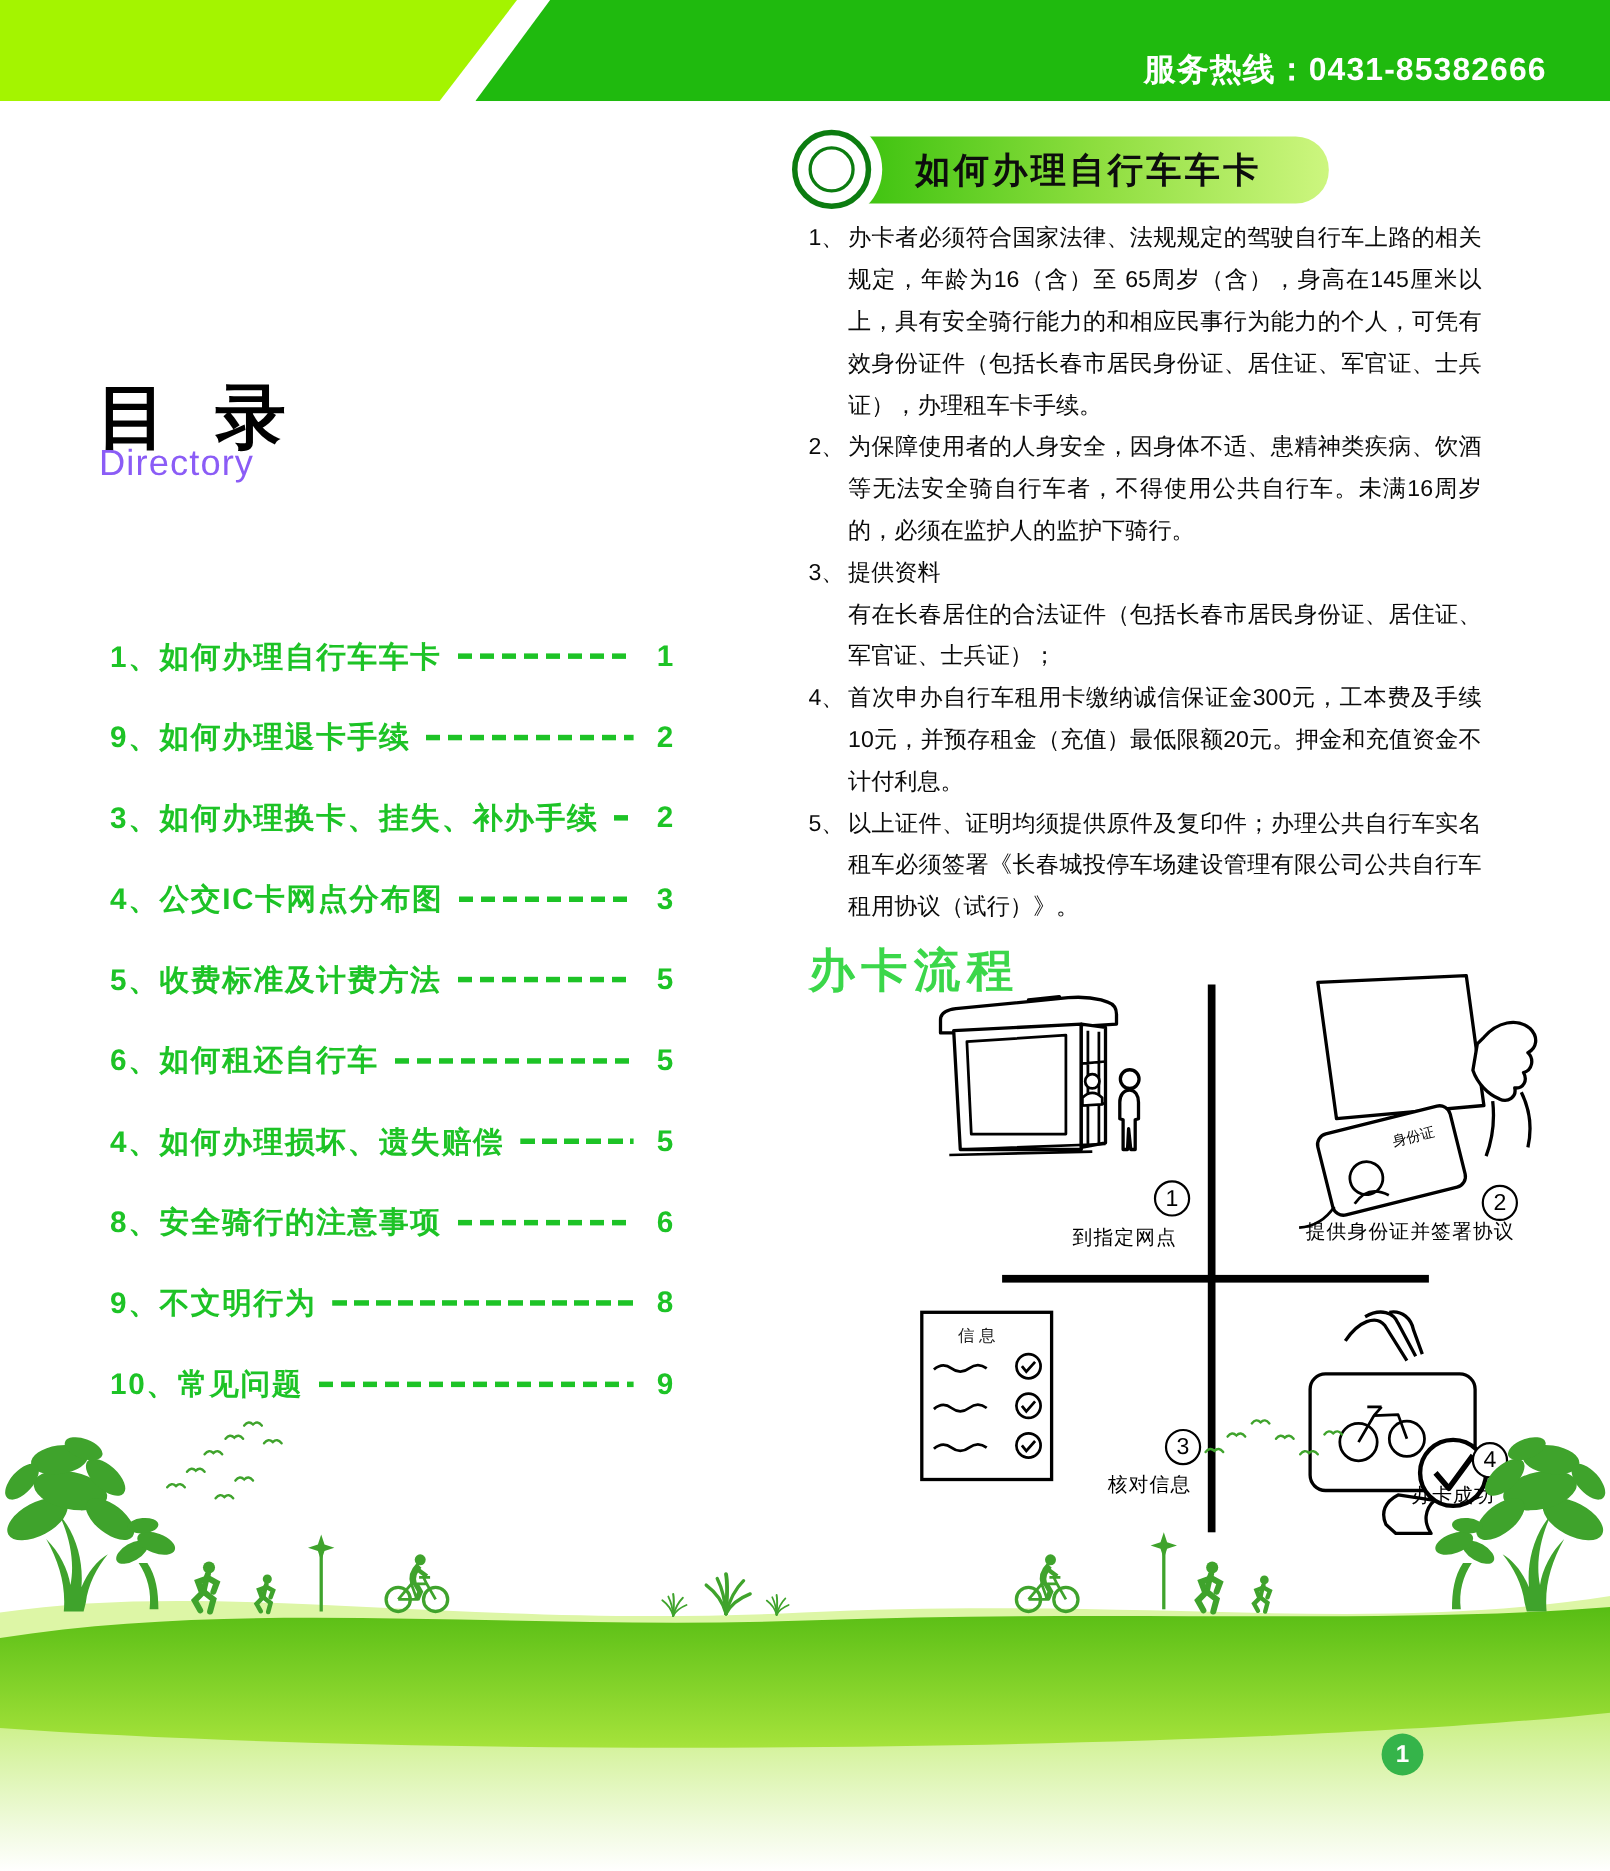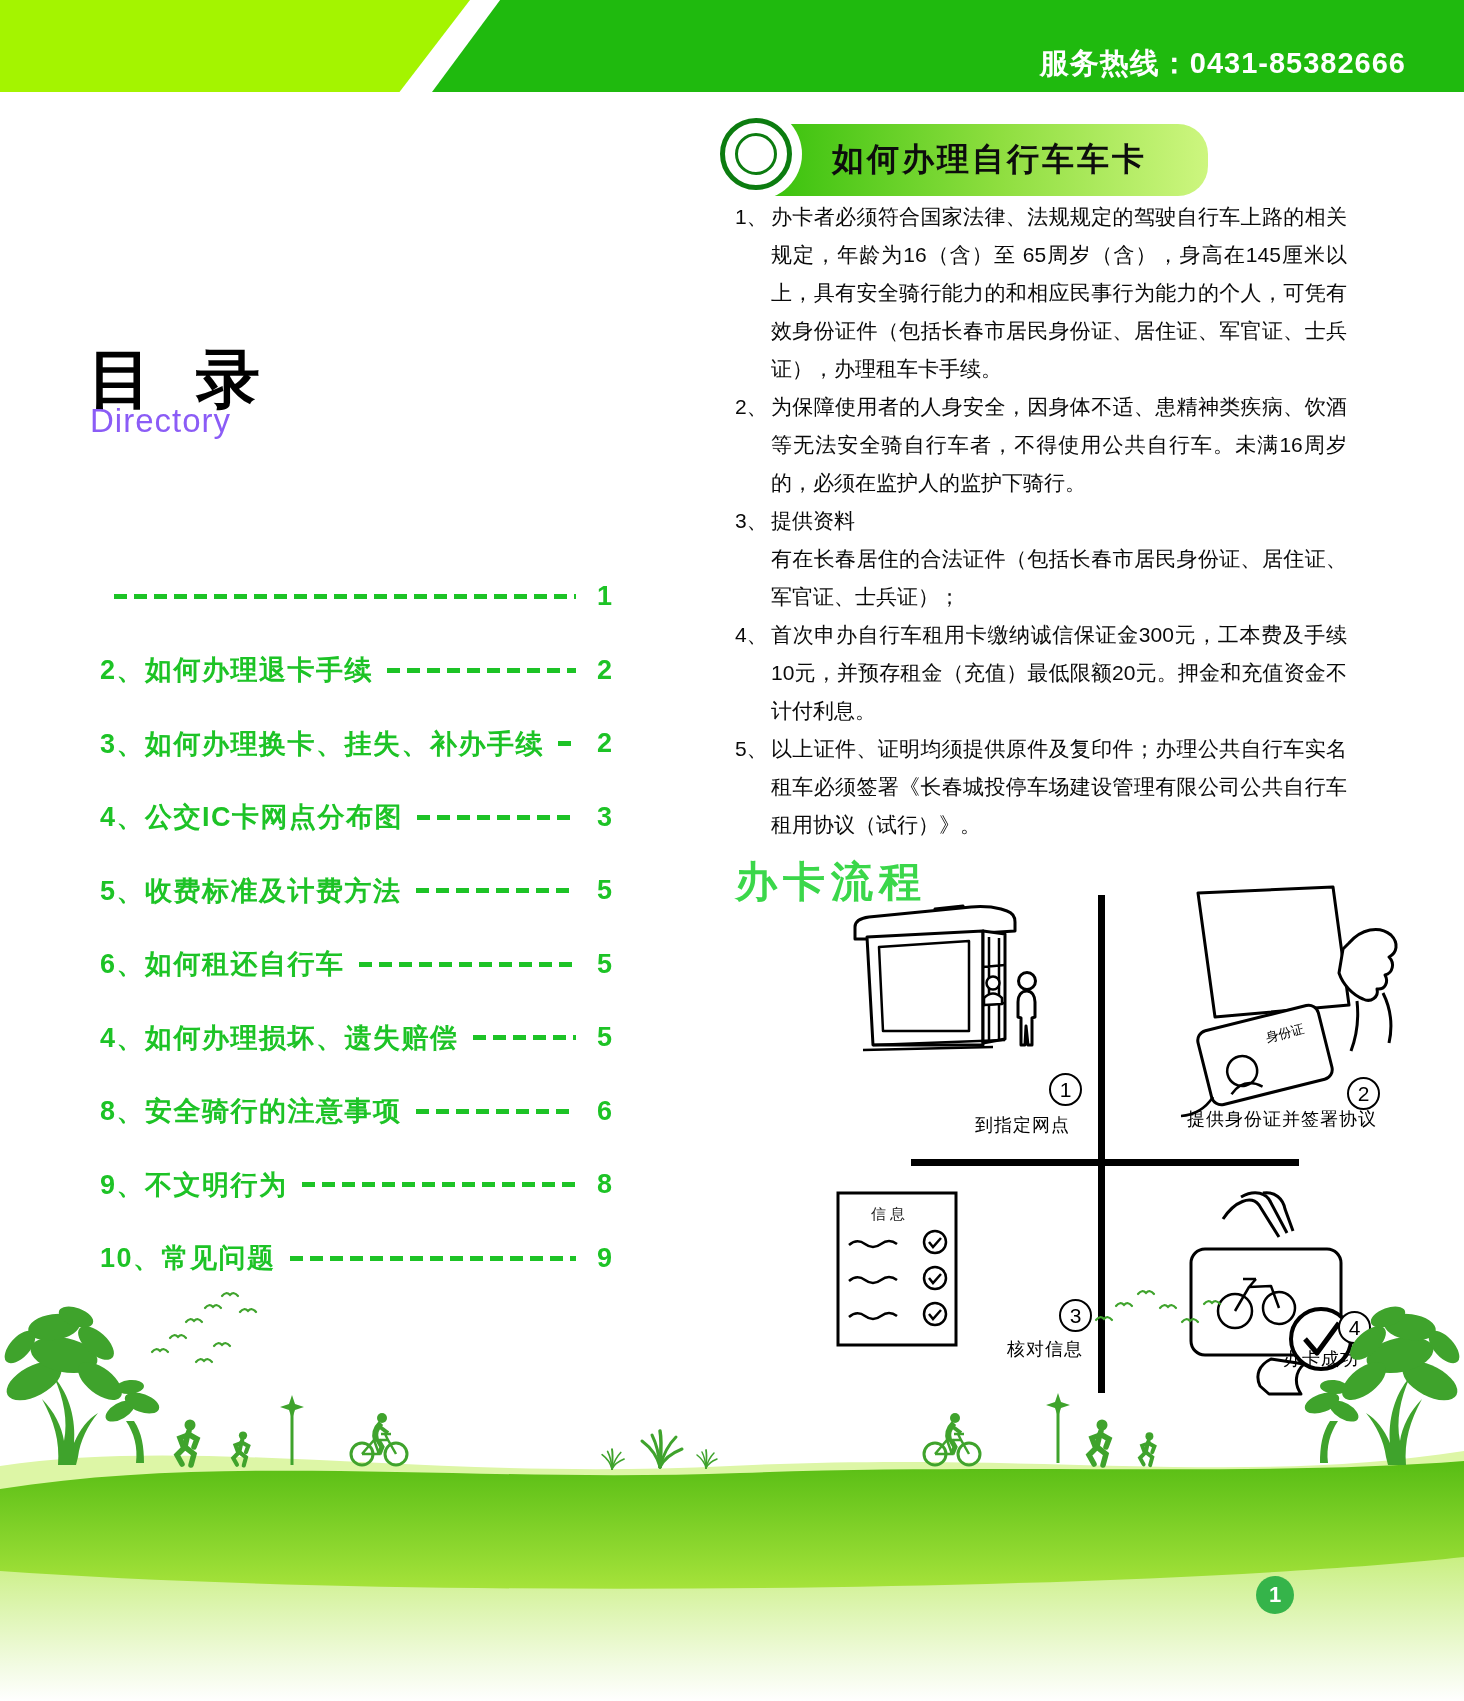--- a/index.html
+++ b/index.html
@@ -8,21 +8,21 @@
 
   
   .band-left{position:absolute;left:0;top:0;width:470px;height:92px;background:#a4f400;
              clip-path:polygon(0 0,100% 0,85% 100%,0 100%);}
   .band-right{position:absolute;left:432px;top:0;width:1032px;height:92px;background:#1fba0e;
              clip-path:polygon(6.6% 0,100% 0,100% 100%,0 100%);}
   .hotline{position:absolute;right:58px;bottom:8px;color:#ffffff;font-size:29px;font-weight:bold;
            letter-spacing:1px;white-space:nowrap;}
 
   
-  .pill{position:absolute;left:742px;top:124px;width:466px;height:72px;border-radius:0 30px 30px 0;
+  .pill{position:absolute;left:742px;top:124px;width:466px;height:61px;border-radius:0 30px 30px 0;
         background:linear-gradient(90deg,#2fbe07 0%,#8ede3f 55%,#cdf67f 100%);
         display:flex;align-items:center;padding-left:90px;box-sizing:border-box;z-index:1;}
   .pill-text{font-family:"Liberation Serif","DejaVu Serif",serif;font-weight:bold;font-size:32px;
              letter-spacing:3px;color:#0d0d0d;white-space:nowrap;}
   .ring-outer{position:absolute;left:720px;top:118px;width:72px;height:72px;border:5px solid #0c7c10;
               border-radius:50%;background:#fff;box-shadow:0 0 0 10px #ffffff;z-index:2;box-sizing:border-box;
               display:flex;align-items:center;justify-content:center;}
   .ring-inner{width:42px;height:42px;border:3px solid #0c7c10;border-radius:50%;box-sizing:border-box;}
 
   
@@ -83,25 +83,26 @@
     <span class="pill-text">如何办理自行车车卡</span>
   </div>
   <div class="ring-outer">
     <div class="ring-inner"></div>
   </div>
 
   <div class="toc-title">目 录</div>
   <div class="toc-sub">Directory</div>
   <div class="toc-items" id="toc-items">
       <div class="toc-row">
+        <span class="toc-label">1、如何办理自行车车卡</span>
         <span class="toc-leader"></span>
         <span class="toc-page">1</span>
       </div>
       <div class="toc-row">
-        <span class="toc-label">2、如何办理退卡手续</span>
+        <span class="toc-label">9、如何办理退卡手续</span>
         <span class="toc-leader"></span>
         <span class="toc-page">2</span>
       </div>
       <div class="toc-row">
         <span class="toc-label">3、如何办理换卡、挂失、补办手续</span>
         <span class="toc-leader"></span>
         <span class="toc-page">2</span>
       </div>
       <div class="toc-row">
         <span class="toc-label">4、公交IC卡网点分布图</span>

